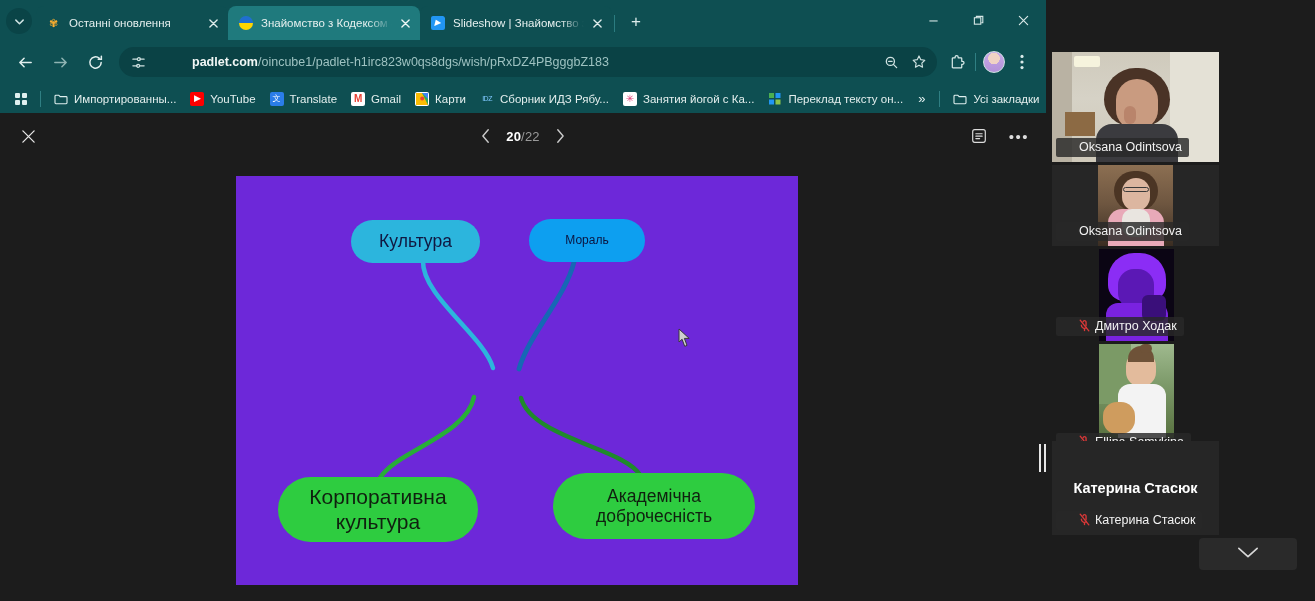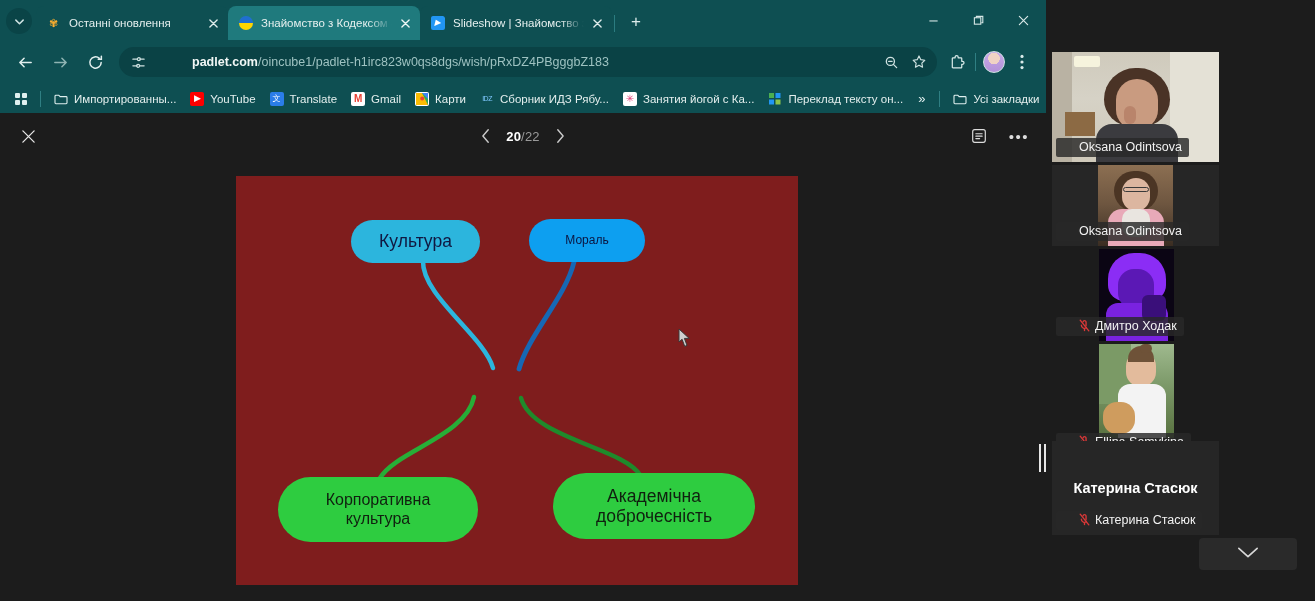--- a/index.html
+++ b/index.html
@@ -144,21 +144,21 @@
   .pgnum .tot { color:#9a9a9a; }
   .vright { margin-left: auto; display: flex; align-items: center; gap: 14px; }
   .vbtn { color:#e0e0e0; display:flex; align-items:center; justify-content:center;
           width:26px; height:26px;}
   .dots3 { letter-spacing:1.5px; font-size:15px; line-height:0.6; color:#dcdcdc;}
 
   .slide-wrap { position: relative; height: calc(100% - 46px); }
   .slide {
     position: absolute; left: 236px; top: 17px;
     width: 562px; height: 409px;
-    background: #7f1d1d;
+    background: #6d28d9;
   }
   .handle {
     position: absolute; left: 1039px; top: 285px;
     width: 7px; height: 28px;
     display:flex; justify-content:space-between;
   }
   .handle i { width: 2px; height: 28px; background: #e6e6e6; display:block;}
 
   
   .mm { position: absolute; inset: 0; }
@@ -174,21 +174,21 @@
   .n-moral {
     left: 293px; top: 43px; width: 116px; height: 43px;
     background: #0d9ff0; color: #0b1540; font-size: 12px;
   }
   .n-root {
     left: 104px; top: 168px; width: 303px; height: 52px;
     background: #0d0a33; color: #ffffff; font-size: 21px;
   }
   .n-corp {
     left: 42px; top: 301px; width: 200px; height: 65px;
-    background: #2ecc40; color: #10200f; font-size: 16px;
+    background: #2ecc40; color: #10200f; font-size: 21px;
   }
   .n-integrity {
     left: 317px; top: 297px; width: 202px; height: 66px;
     background: #2ecc40; color: #10200f; font-size: 17.5px;
   }
   .xmind {
     position: absolute; left: 0; right: 0; bottom: 10px; text-align: center;
     color: #c4c4c4; font-size: 10.5px; letter-spacing: .2px;
   }
   .xmind b { color:#b4b4b4; font-weight:700; }

